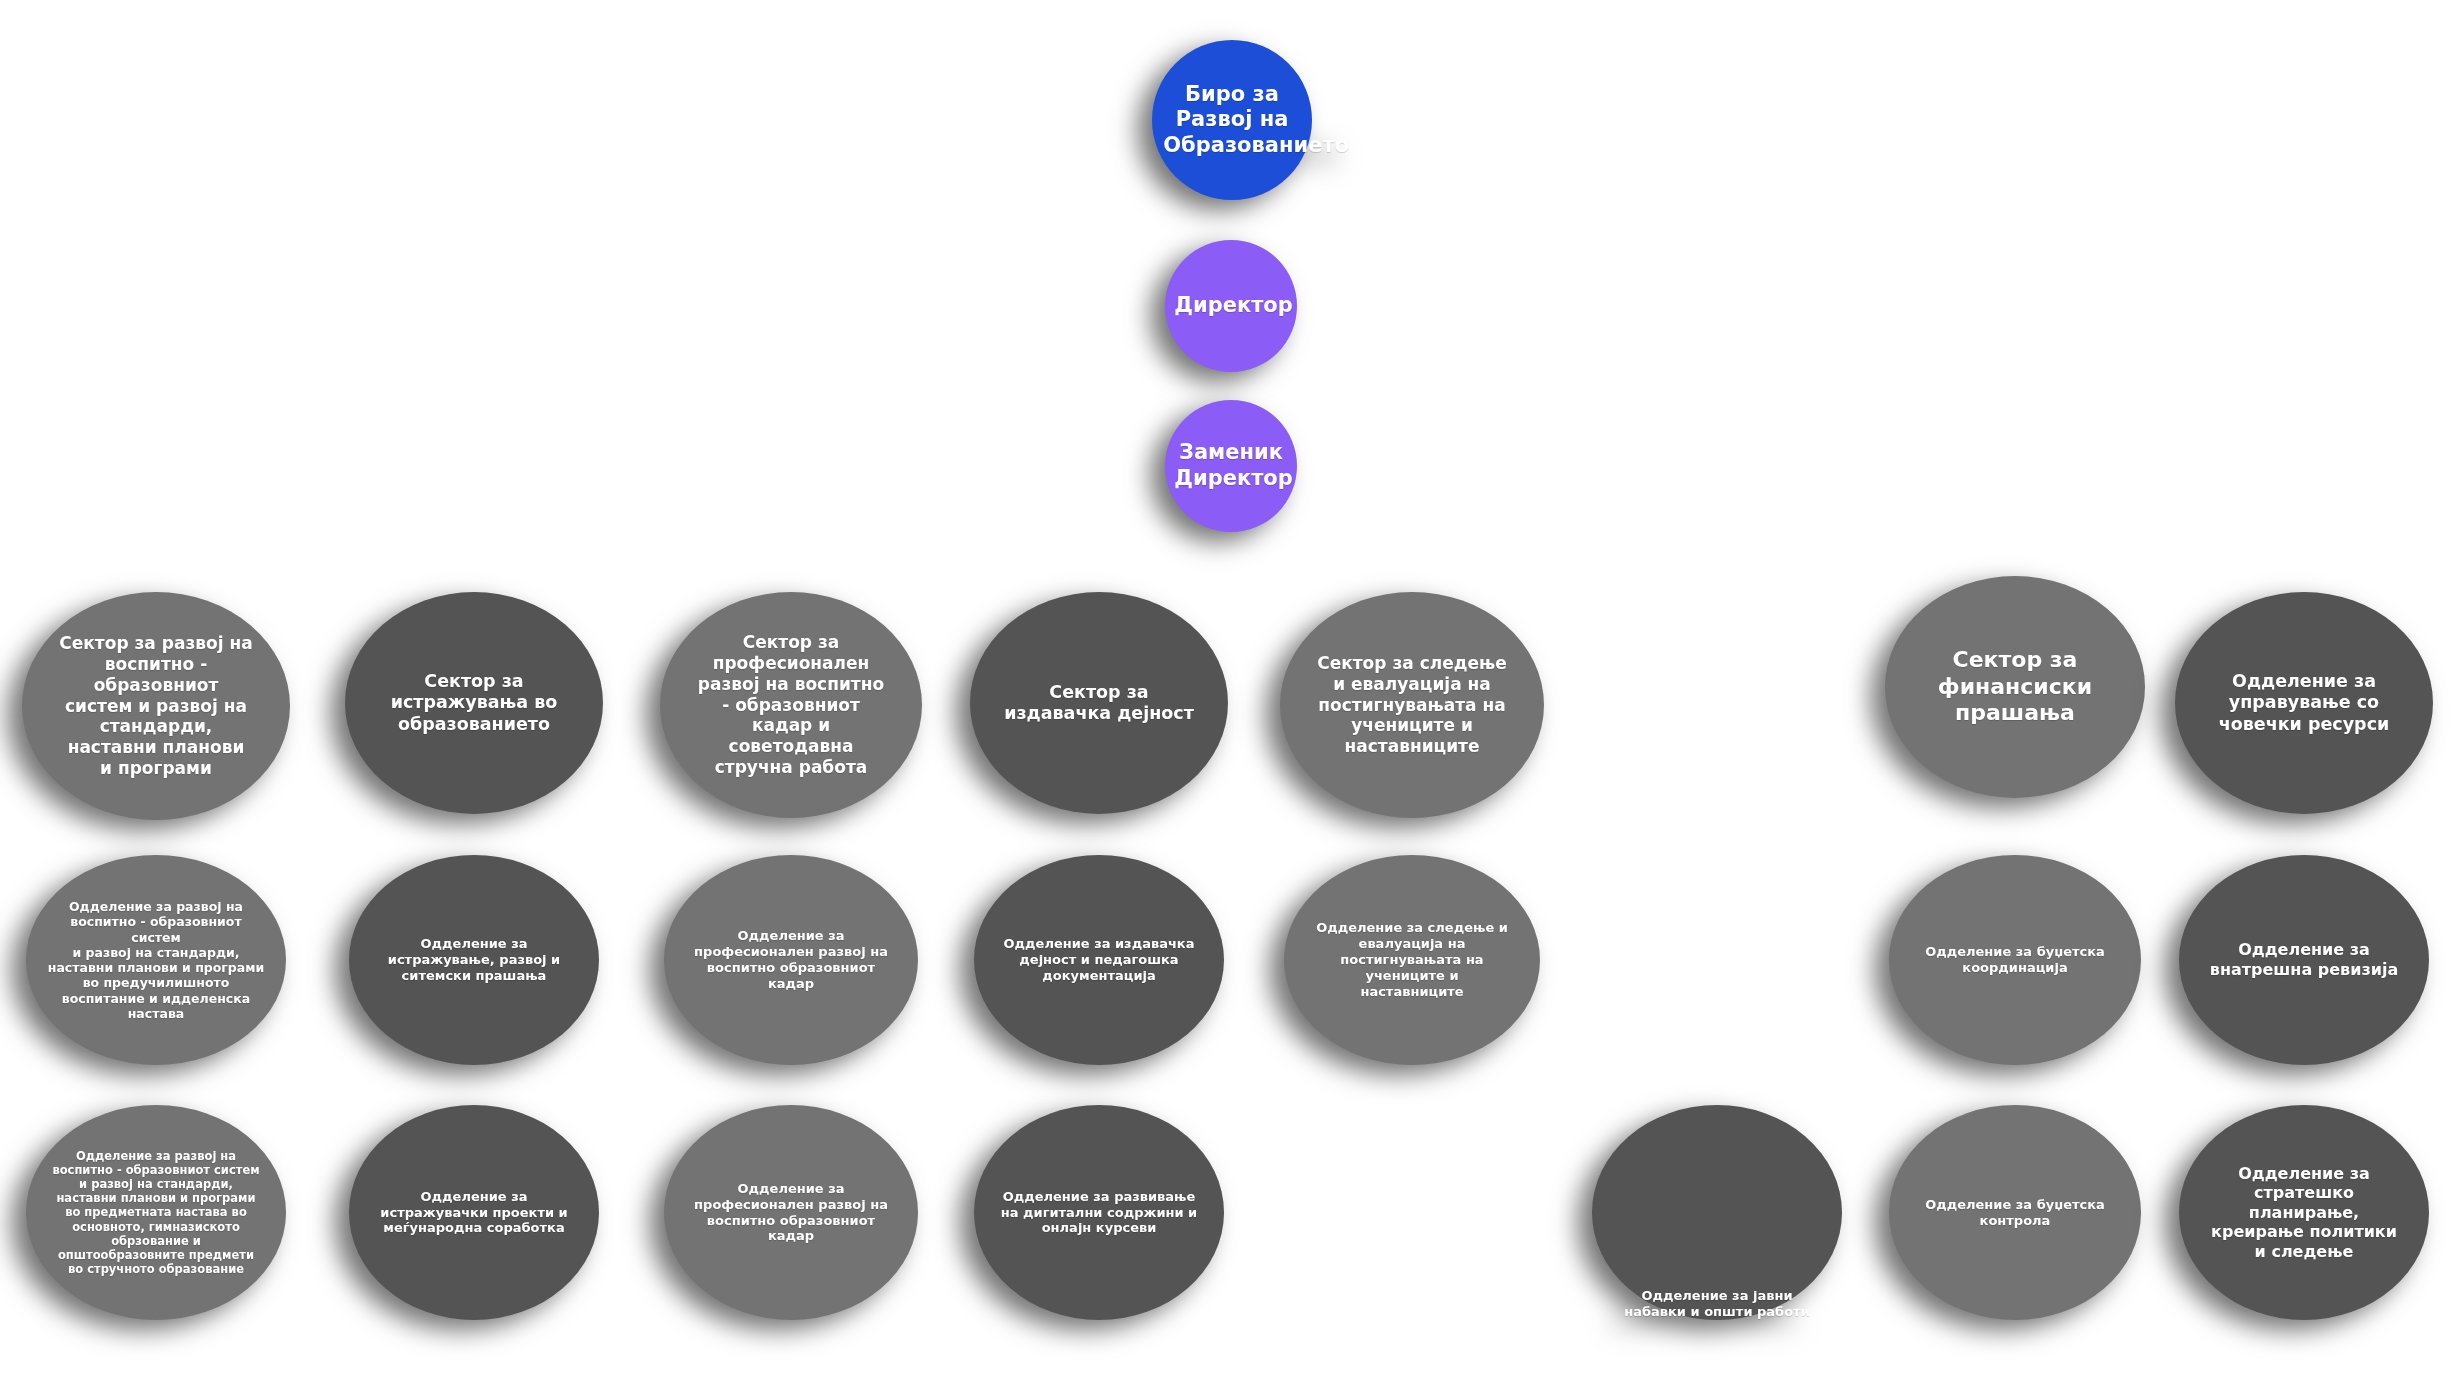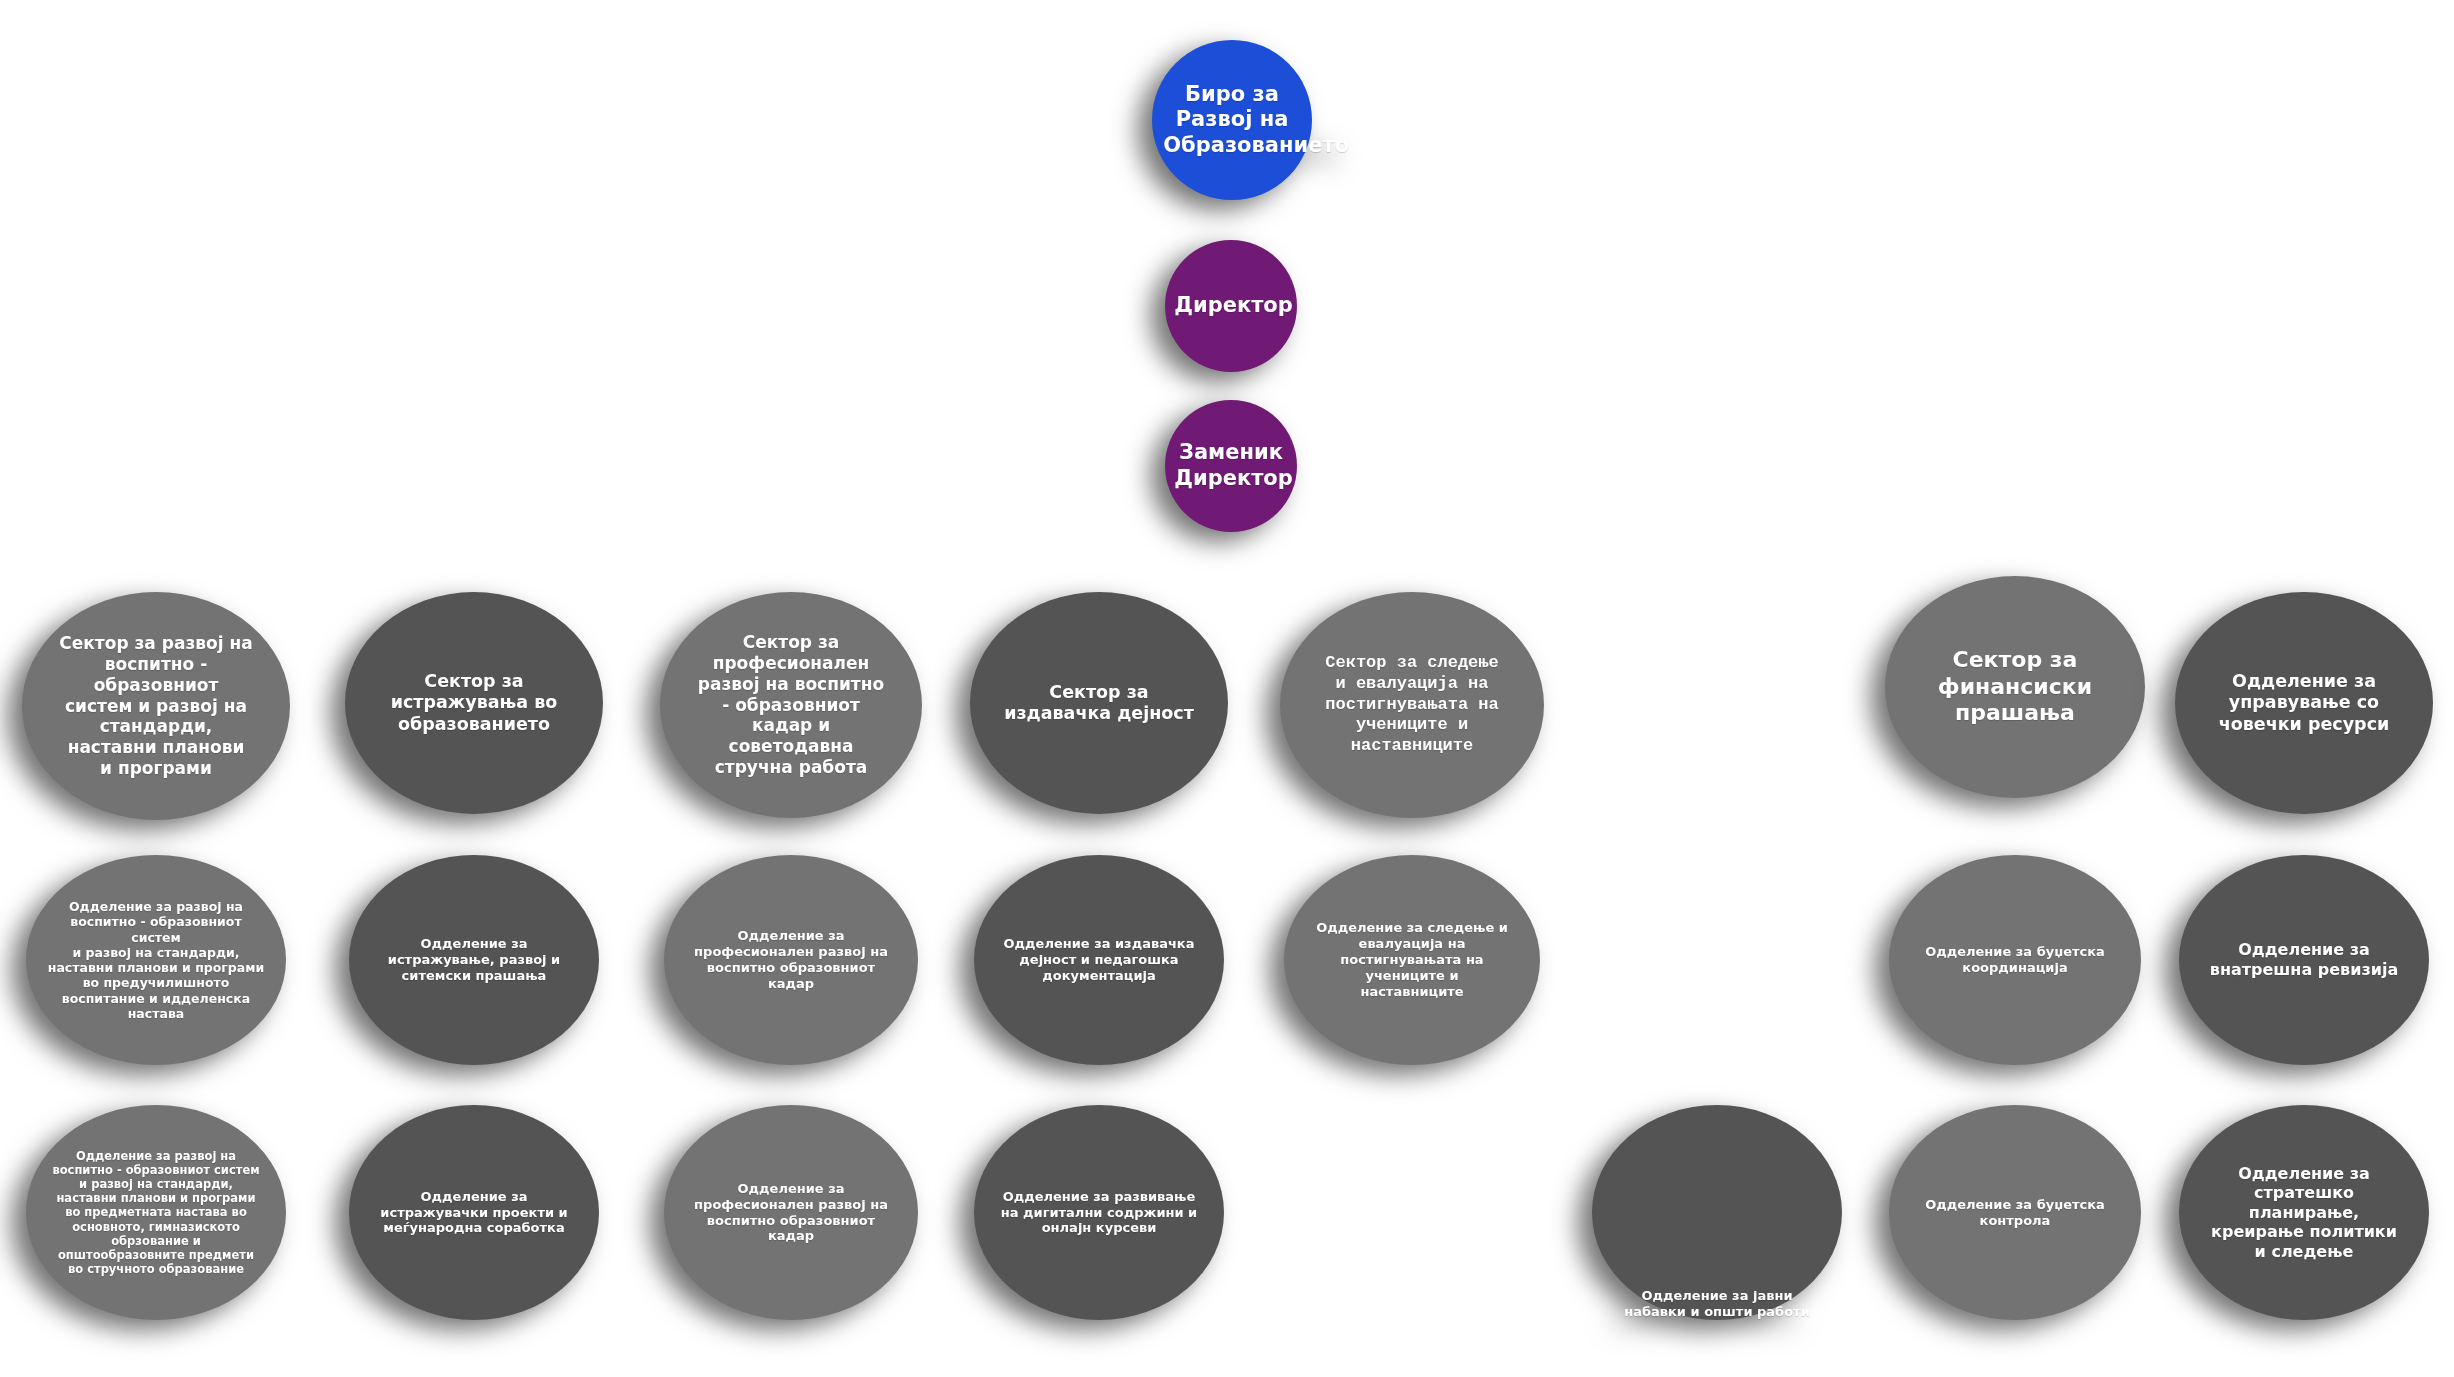--- a/index.html
+++ b/index.html
@@ -38,21 +38,21 @@
   }
 
   .node .label {
     display: block;
     width: 86%;
     white-space: pre-line;
     text-shadow: 0 1px 1px rgba(0,0,0,0.18);
   }
 
   .pink  { background: #1d4ed8; }
-  .orange{ background: #701a75; }
+  .orange{ background: #8b5cf6; }
   .blue  { background: #737373; }
   .gray  { background: #545454; }
 </style>
 </head>
 <body>
 
 <div id="canvas">
     <div class="node pink" style="left: 1152px; top: 40px; width: 160px; height: 160px; font-size: 21px;">
       <span class="label">Биро за
 Развој на
@@ -137,21 +137,21 @@
     <div class="node gray" style="left: 974px; top: 1105px; width: 250px; height: 215px; font-size: 13px;">
       <span class="label">Одделение за развивање
 на дигитални содржини и
 онлајн курсеви</span>
     </div>
     <div class="node gray" style="left: 974px; top: 855px; width: 250px; height: 210px; font-size: 13px;">
       <span class="label">Одделение за издавачка
 дејност и педагошка
 документација</span>
     </div>
-    <div class="node blue" style="left: 1280px; top: 592px; width: 264px; height: 226px; font-size: 17px; font-family: Liberation Mono, monospace;">
+    <div class="node blue" style="left: 1280px; top: 592px; width: 264px; height: 226px; font-size: 17px;">
       <span class="label">Сектор за следење
 и евалуација на
 постигнувањата на
 учениците и
 наставниците</span>
     </div>
     <div class="node blue" style="left: 1284px; top: 855px; width: 256px; height: 210px; font-size: 13px;">
       <span class="label">Одделение за следење и
 евалуација на
 постигнувањата на

